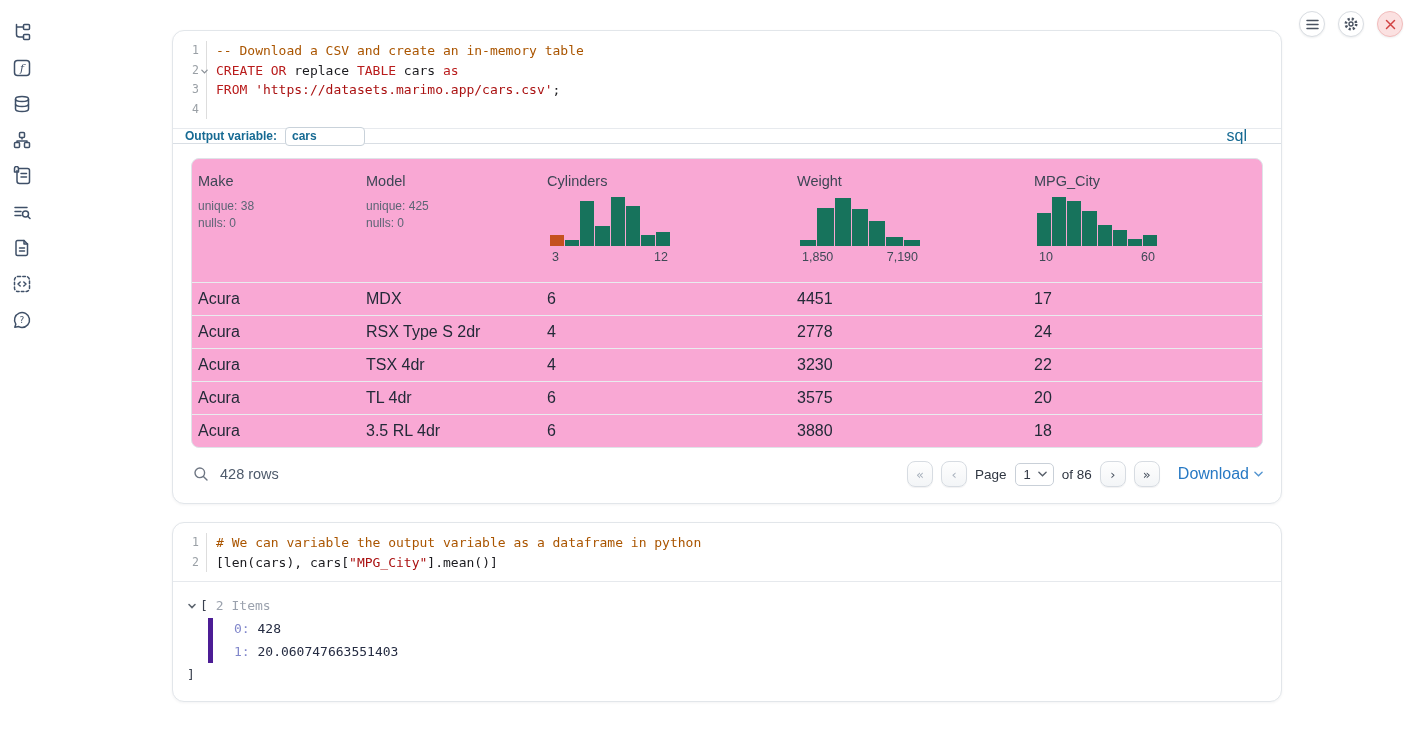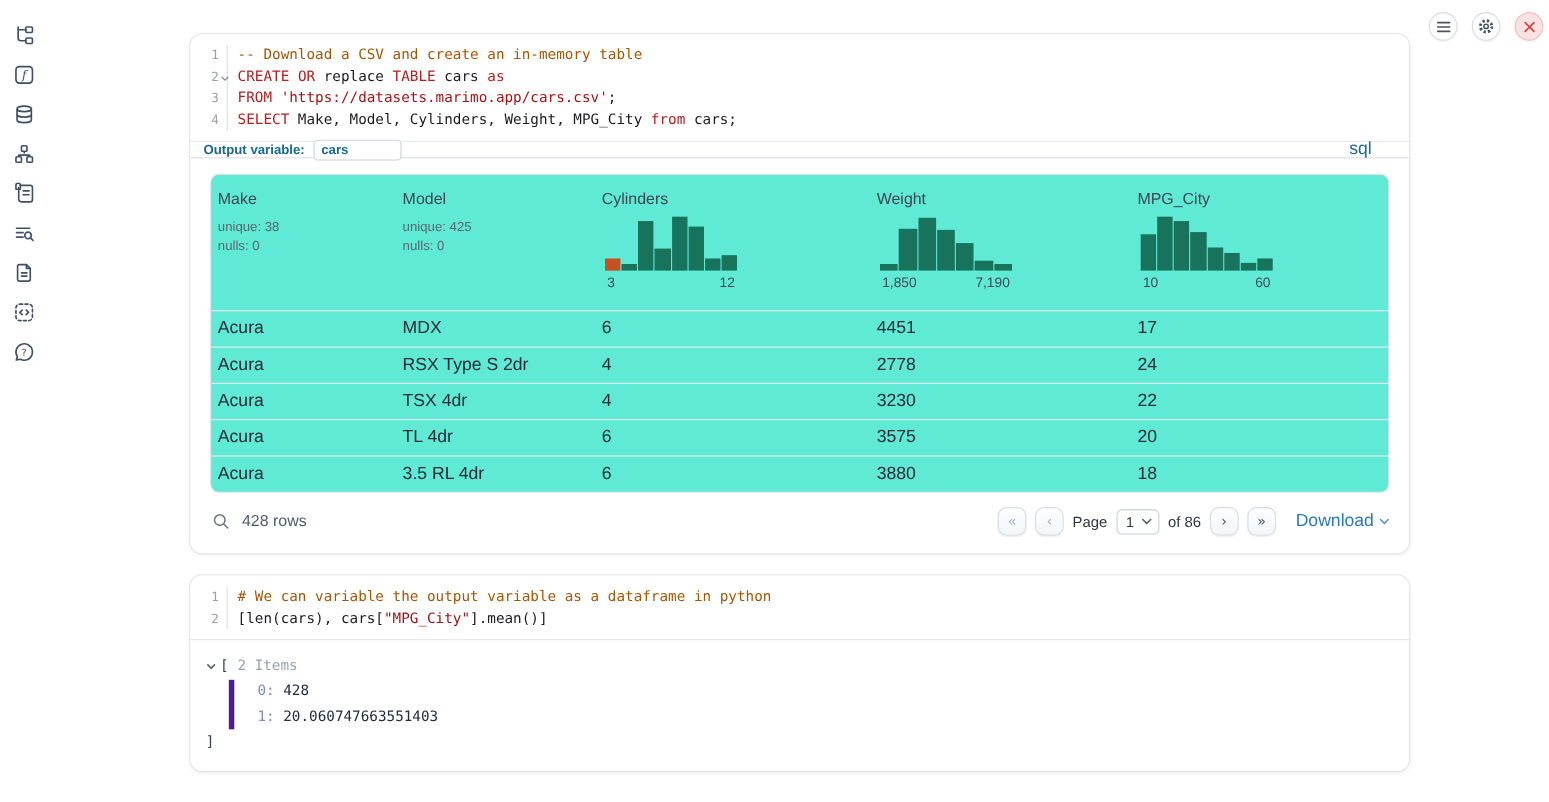--- a/index.html
+++ b/index.html
@@ -32,21 +32,21 @@
   .tok-str { color:#aa1111; }
 
   
   .outvar { display:flex; align-items:center; height:16px; border-top:1px solid #e7eaee; border-bottom:1px solid #d9dee4; padding:0 12px; }
   .outvar-label { font-size:12px; font-weight:bold; color:#166a93; }
   .outvar-input { margin-left:8px; width:80px; height:19px; border:1px solid #c9d2da; border-radius:4px; font-size:12px; font-weight:bold; color:#166a93; padding:0 6px; outline:none; font-family:"Liberation Sans",sans-serif; }
   .lang-badge { margin-left:auto; margin-right:22px; font-size:16px; font-weight:normal; color:#166a93; }
 
   
   .table-wrap { margin:14px 18px 0 18px; }
-  .mo-table { border:1px solid #dfe3e8; border-radius:8px; overflow:hidden; background:#5eead4; }
+  .mo-table { border:1px solid #dfe3e8; border-radius:8px; overflow:hidden; background:#f9a8d4; }
   .tgrid { display:grid; grid-template-columns:168px 181px 250px 237px 1fr; }
   .thead { padding-top:14px; height:123px; }
   .th { padding-left:6px; }
   .th-label { font-size:14.5px; font-weight:500; color:#3d4655; }
   .th-stats { margin-top:9px; font-size:12px; color:#5c6575; line-height:17px; }
   .hist { width:120px; margin-left:3px; margin-top:4px; }
   .hist-bars { display:flex; align-items:flex-end; gap:1px; height:53px; }
   .hist-bar { flex:1 1 0; min-width:0; }
   .hist-labels { display:flex; justify-content:space-between; font-size:12.5px; color:#3f4957; margin-top:4px; padding:0 2px; }
   .trow { height:33px; align-items:center; border-top:1px solid #e9ecef; font-size:16px; color:#232a38; cursor:default; }
@@ -181,21 +181,20 @@
               <path d="M2 3.5l3 3 3-3" fill="none" stroke="currentColor" stroke-width="1.4" stroke-linecap="round"></path>
             </svg></div>
           <div class="code-text"><span class="tok-kw">CREATE</span><span class="tok-plain"> </span><span class="tok-kw">OR</span><span class="tok-plain"> replace </span><span class="tok-kw">TABLE</span><span class="tok-plain"> cars </span><span class="tok-kw">as</span></div>
         </div>
         <div class="code-line">
           <div class="gutter">3</div>
           <div class="code-text"><span class="tok-kw">FROM</span><span class="tok-plain"> </span><span class="tok-str">'https://datasets.marimo.app/cars.csv'</span><span class="tok-plain">;</span></div>
         </div>
         <div class="code-line">
           <div class="gutter">4</div>
-          <div class="code-text"><span class="tok-kw">SELECT</span><span class="tok-plain"> Make, Model, Cylinders, Weight, MPG_City </span><span class="tok-kw">from</span><span class="tok-plain"> cars;</span></div>
         </div>
       </div>
     <div class="outvar">
       <span class="outvar-label">Output variable:</span>
       <input class="outvar-input" value="cars" style="">
       <span class="lang-badge">sql</span>
     </div>
 
     <div class="table-wrap">
       <div class="mo-table">

